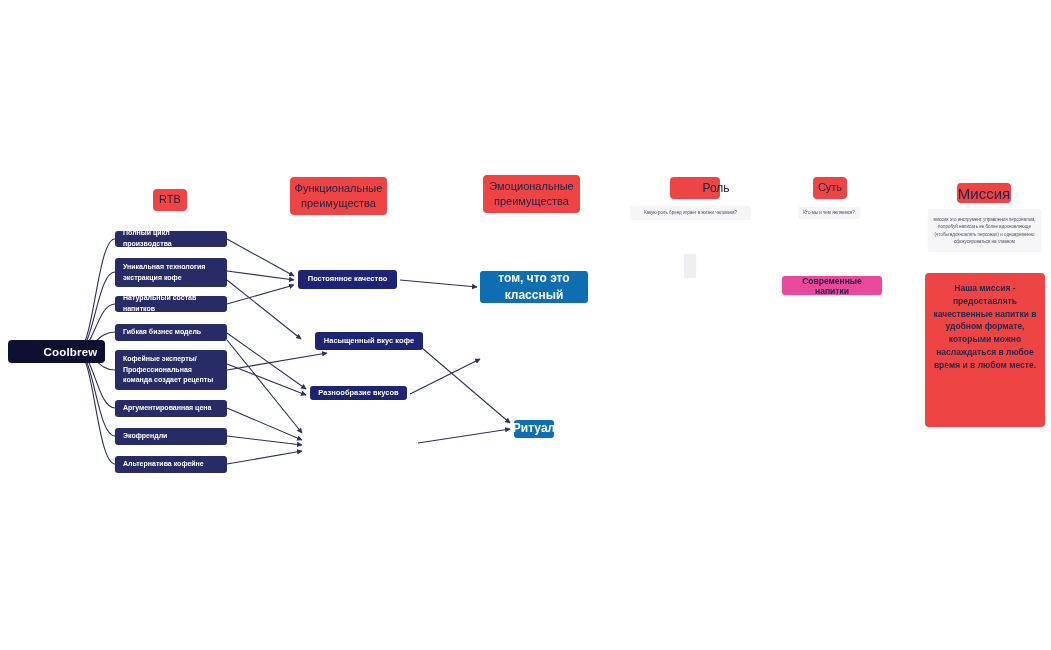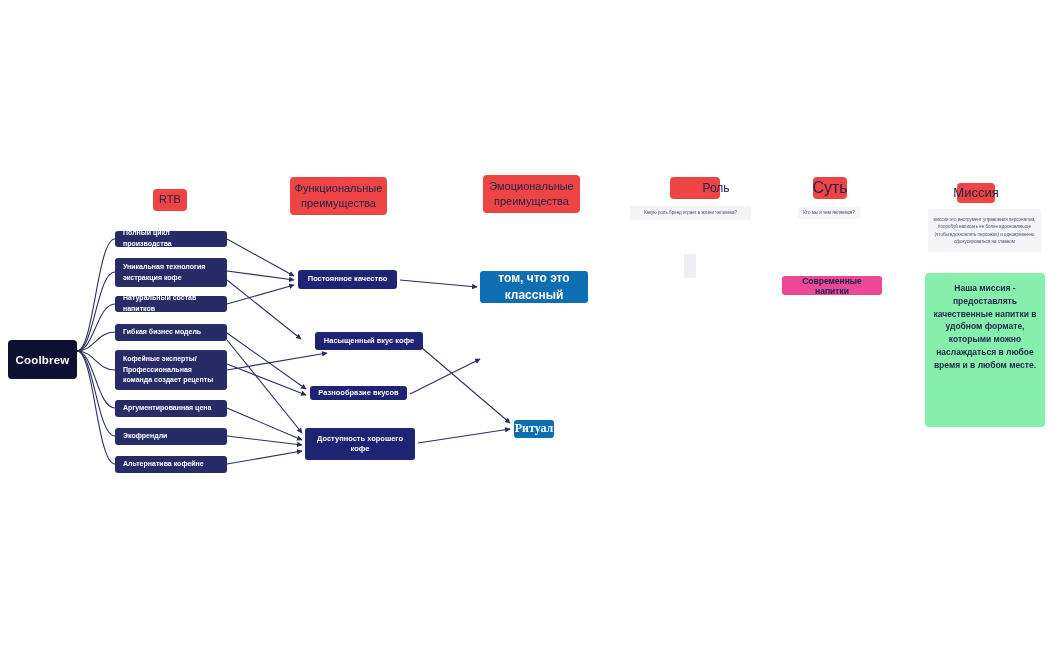--- a/index.html
+++ b/index.html
@@ -29,21 +29,21 @@
     position:absolute;background:#0d1031;border-radius:4px;color:#fff;
     display:flex;align-items:center;justify-content:center;
     font-size:11.5px;font-weight:700;letter-spacing:.2px;
   }
   .essence-chip{
     position:absolute;background:#ec4899;border-radius:3px;color:#1e2248;
     display:flex;align-items:center;justify-content:center;text-align:center;
     font-size:8.5px;font-weight:600;box-sizing:border-box;padding:2px 6px;
   }
   .mission-block{
-    position:absolute;background:#86efac;border-radius:4px;color:#262a4e;
+    position:absolute;background:#ef4444;border-radius:4px;color:#262a4e;
     font-size:8.5px;font-weight:600;line-height:1.5;text-align:center;
     padding:9px 8px;box-sizing:border-box;
   }
   .mission-block p{margin:0 0 12px 0;}
   .mission-block p:last-child{margin:0;}
   .empty-node{
     position:absolute;background:#efeff3;border-radius:2px;box-shadow:0 0 1px rgba(0,0,0,.1);
   }
   svg.wires{position:absolute;left:0;top:0;pointer-events:none;}
   svg.wires path{pointer-events:stroke;}
@@ -94,38 +94,38 @@
     </div>
   <div class="chip" style="left:290px;top:177px;width:97px;height:38px;">
       <span>Функциональные преимущества</span>
     </div>
   <div class="chip" style="left:483px;top:175px;width:97px;height:38px;">
       <span>Эмоциональные преимущества</span>
     </div>
   <div class="chip" style="left:670px;top:177px;width:44px;height:22px;font-size:12px;padding-left:46px;">
       <span>Роль</span>
     </div>
-  <div class="chip" style="left:813px;top:177px;width:34px;height:22px;font-size:16px;">
+  <div class="chip" style="left:813px;top:177px;width:34px;height:22px;font-size:11px;">
       <span>Суть</span>
     </div>
-  <div class="chip" style="left:957px;top:183px;width:38px;height:20px;font-size:13px;">
+  <div class="chip" style="left:957px;top:183px;width:54px;height:20px;font-size:15px;">
       <span>Миссия</span>
     </div>
 
   <div class="note" style="left:630px;top:206px;width:121px;height:14px;">
       <span>Какую роль бренд играет в жизни человека?</span>
     </div>
   <div class="note" style="left:798px;top:207px;width:62px;height:12px;">
       <span>Кто мы и чем являемся?</span>
     </div>
   <div class="note" style="left:928px;top:209px;width:113px;height:43px;">
       <span>миссия это инструмент управления персоналом, попробуй написать ее более вдохновляюще (чтобы вдохновлять персонал) и одновременно сфокусироваться на главном</span>
     </div>
 
-  <div class="root-node" style="left:8px;top:340px;width:69px;height:39px;">
+  <div class="root-node" style="left:8px;top:340px;width:69px;height:23px;padding-left:28px;">
       <span>Coolbrew</span>
     </div>
 
   <div class="node rtb-node" style="left:115px;top:231px;width:112px;height:16px;">
       <span>Полный цикл производства</span>
     </div>
   <div class="node rtb-node" style="left:115px;top:258px;width:112px;height:29px;">
       <span>Уникальная технология экстракция кофе</span>
     </div>
   <div class="node rtb-node" style="left:115px;top:296px;width:112px;height:16px;">
@@ -149,28 +149,25 @@
 
   <div class="node fn-node" style="left:298px;top:270px;width:99px;height:19px;">
       <span>Постоянное качество</span>
     </div>
   <div class="node fn-node" style="left:315px;top:332px;width:108px;height:18px;">
       <span>Насыщенный вкус кофе</span>
     </div>
   <div class="node fn-node" style="left:310px;top:386px;width:97px;height:14px;">
       <span>Разнообразие вкусов</span>
     </div>
-  <div class="node fn-node" style="left:305px;top:428px;width:110px;height:32px;">
-      <span>Доступность хорошего кофе</span>
-    </div>
 
   <div class="node em-node" style="left:480px;top:271px;width:108px;height:32px;">
       <span>Уверенность в том, что это классный продукт</span>
     </div>
-  <div class="node em-node" style="left:514px;top:420px;width:40px;height:18px;font-family:Liberation Serif, serif;">
+  <div class="node em-node" style="left:514px;top:420px;width:40px;height:18px;">
       <span>Ритуал</span>
     </div>
 
   <div class="empty-node" style="left:684px;top:254px;width:12px;height:24px;"></div>
 
   <div class="essence-chip" style="left:782px;top:276px;width:100px;height:19px;">
       <span>Современные напитки</span>
     </div>
 
   <div class="mission-block" style="left:925px;top:273px;width:120px;height:154px;">

